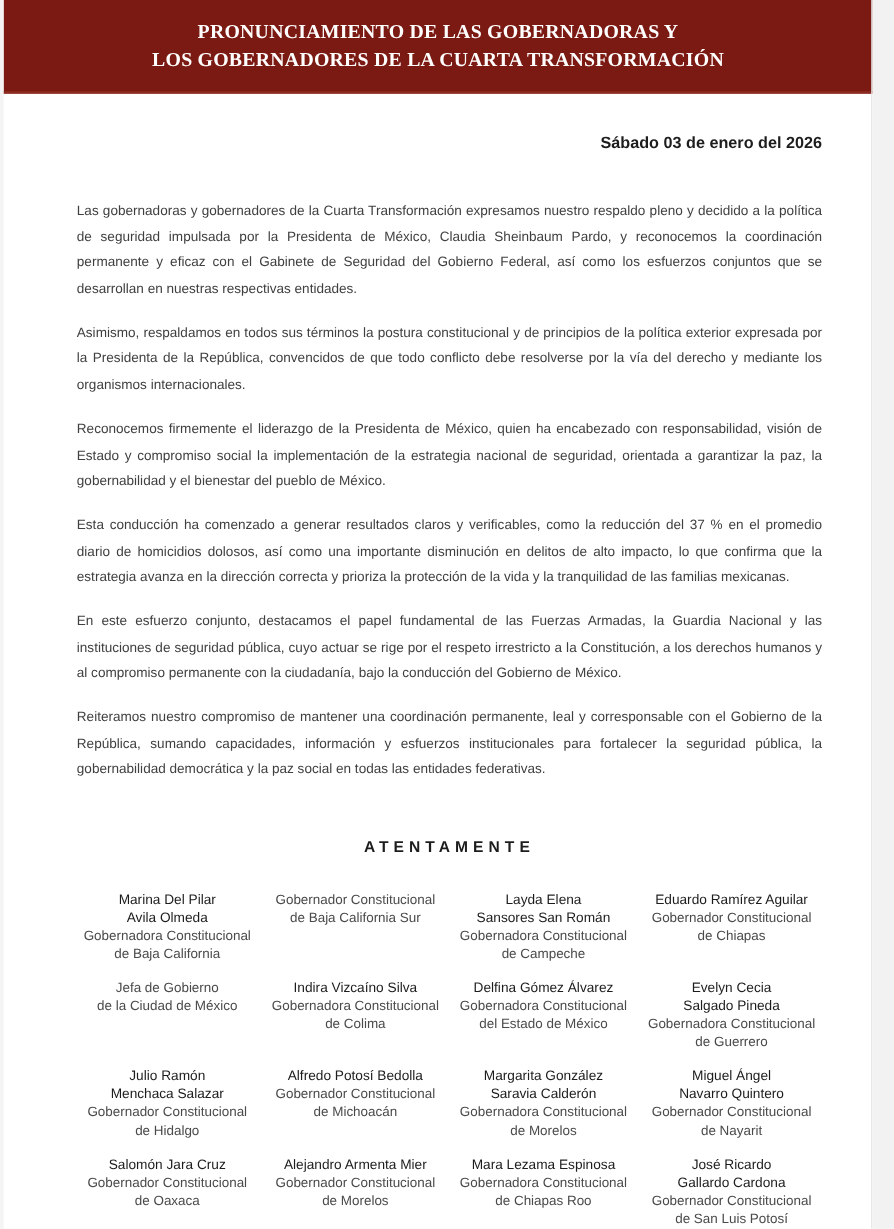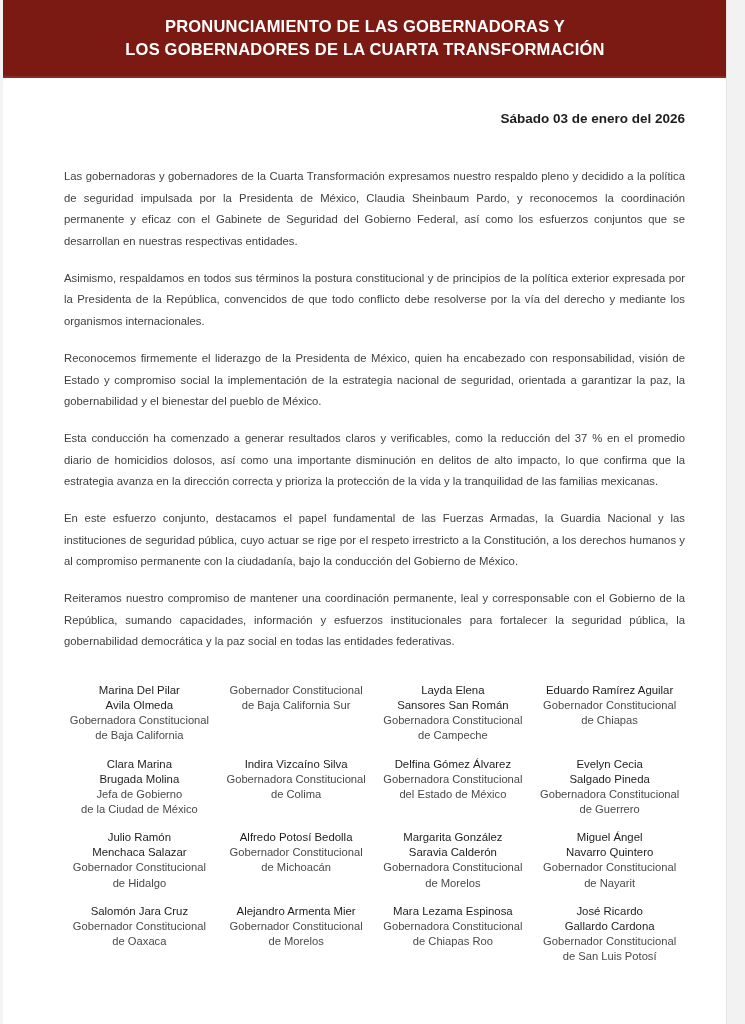--- a/index.html
+++ b/index.html
@@ -48,20 +48,21 @@
   }
   .banner-title {
     color: #ffffff;
     font-size: 16.5px;
     font-weight: bold;
     line-height: 1.42;
     text-align: center;
     letter-spacing: 0.2px;
     padding: 0 20px;
     margin: 0;
+    font-family: Liberation Serif, serif;
   }
   .banner-title .ln {
     display: block;
     white-space: nowrap;
   }
 
   
   .content {
     padding: 0 42px 0 61px;
   }
@@ -148,20 +149,21 @@
 
     <div class="paragraphs">
       <p class="para">Las gobernadoras y gobernadores de la Cuarta Transformación expresamos nuestro respaldo pleno y decidido a la política de seguridad impulsada por la Presidenta de México, Claudia Sheinbaum Pardo, y reconocemos la coordinación permanente y eficaz con el Gabinete de Seguridad del Gobierno Federal, así como los esfuerzos conjuntos que se desarrollan en nuestras respectivas entidades.</p>
       <p class="para">Asimismo, respaldamos en todos sus términos la postura constitucional y de principios de la política exterior expresada por la Presidenta de la República, convencidos de que todo conflicto debe resolverse por la vía del derecho y mediante los organismos internacionales.</p>
       <p class="para">Reconocemos firmemente el liderazgo de la Presidenta de México, quien ha encabezado con responsabilidad, visión de Estado y compromiso social la implementación de la estrategia nacional de seguridad, orientada a garantizar la paz, la gobernabilidad y el bienestar del pueblo de México.</p>
       <p class="para">Esta conducción ha comenzado a generar resultados claros y verificables, como la reducción del 37 % en el promedio diario de homicidios dolosos, así como una importante disminución en delitos de alto impacto, lo que confirma que la estrategia avanza en la dirección correcta y prioriza la protección de la vida y la tranquilidad de las familias mexicanas.</p>
       <p class="para">En este esfuerzo conjunto, destacamos el papel fundamental de las Fuerzas Armadas, la Guardia Nacional y las instituciones de seguridad pública, cuyo actuar se rige por el respeto irrestricto a la Constitución, a los derechos humanos y al compromiso permanente con la ciudadanía, bajo la conducción del Gobierno de México.</p>
       <p class="para">Reiteramos nuestro compromiso de mantener una coordinación permanente, leal y corresponsable con el Gobierno de la República, sumando capacidades, información y esfuerzos institucionales para fortalecer la seguridad pública, la gobernabilidad democrática y la paz social en todas las entidades federativas.</p>
     </div>
 
+    <div class="atentamente">ATENTAMENTE</div>
 
     <div class="sign-grid">
 
       <div class="sign-cell">
         <div class="sign-name">
           <span class="ln">Marina Del Pilar</span>
           <span class="ln">Avila Olmeda</span>
         </div>
         <div class="sign-title">
           <span class="ln">Gobernadora Constitucional</span>
@@ -192,24 +194,20 @@
           <span class="ln">Eduardo Ramírez Aguilar</span>
 
         </div>
         <div class="sign-title">
           <span class="ln">Gobernador Constitucional</span>
           <span class="ln">de Chiapas</span>
         </div>
       </div>
 
       <div class="sign-cell">
-        <div class="sign-name">
-          <span class="ln">Clara Marina</span>
-          <span class="ln">Brugada Molina</span>
-        </div>
         <div class="sign-title">
           <span class="ln">Jefa de Gobierno</span>
           <span class="ln">de la Ciudad de México</span>
         </div>
       </div>
 
       <div class="sign-cell">
         <div class="sign-name">
           <span class="ln">Indira Vizcaíno Silva</span>
 

